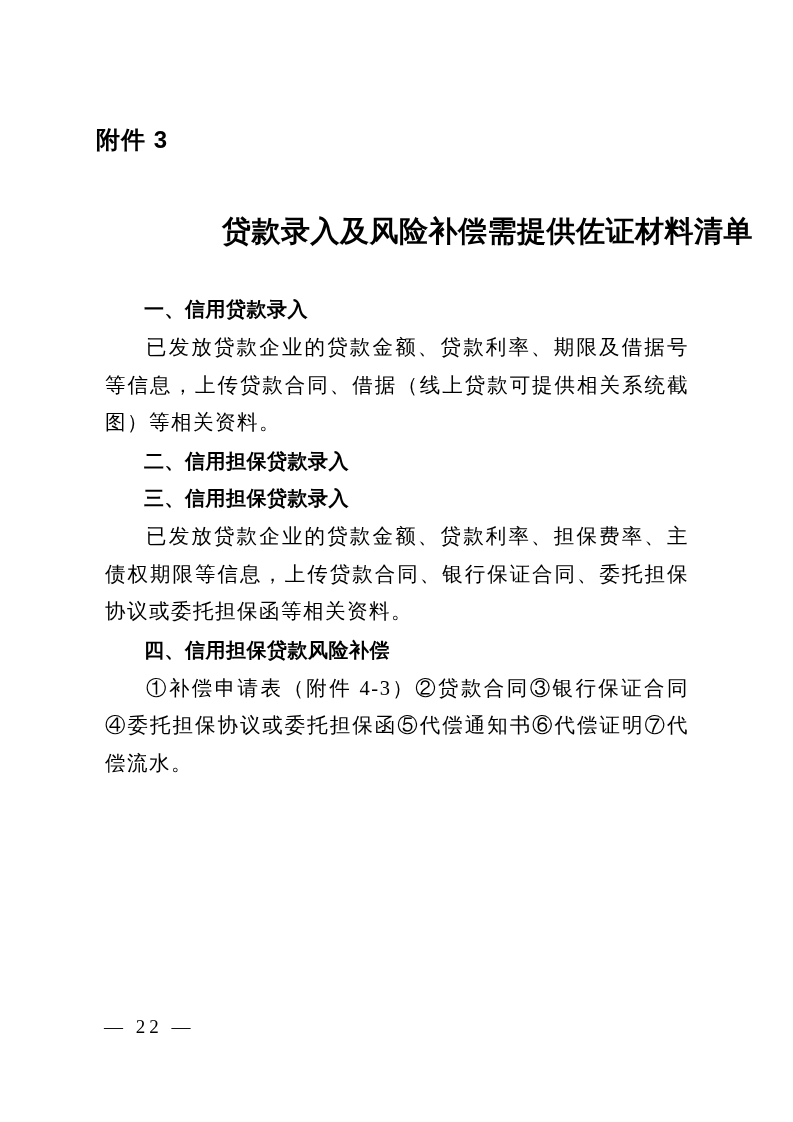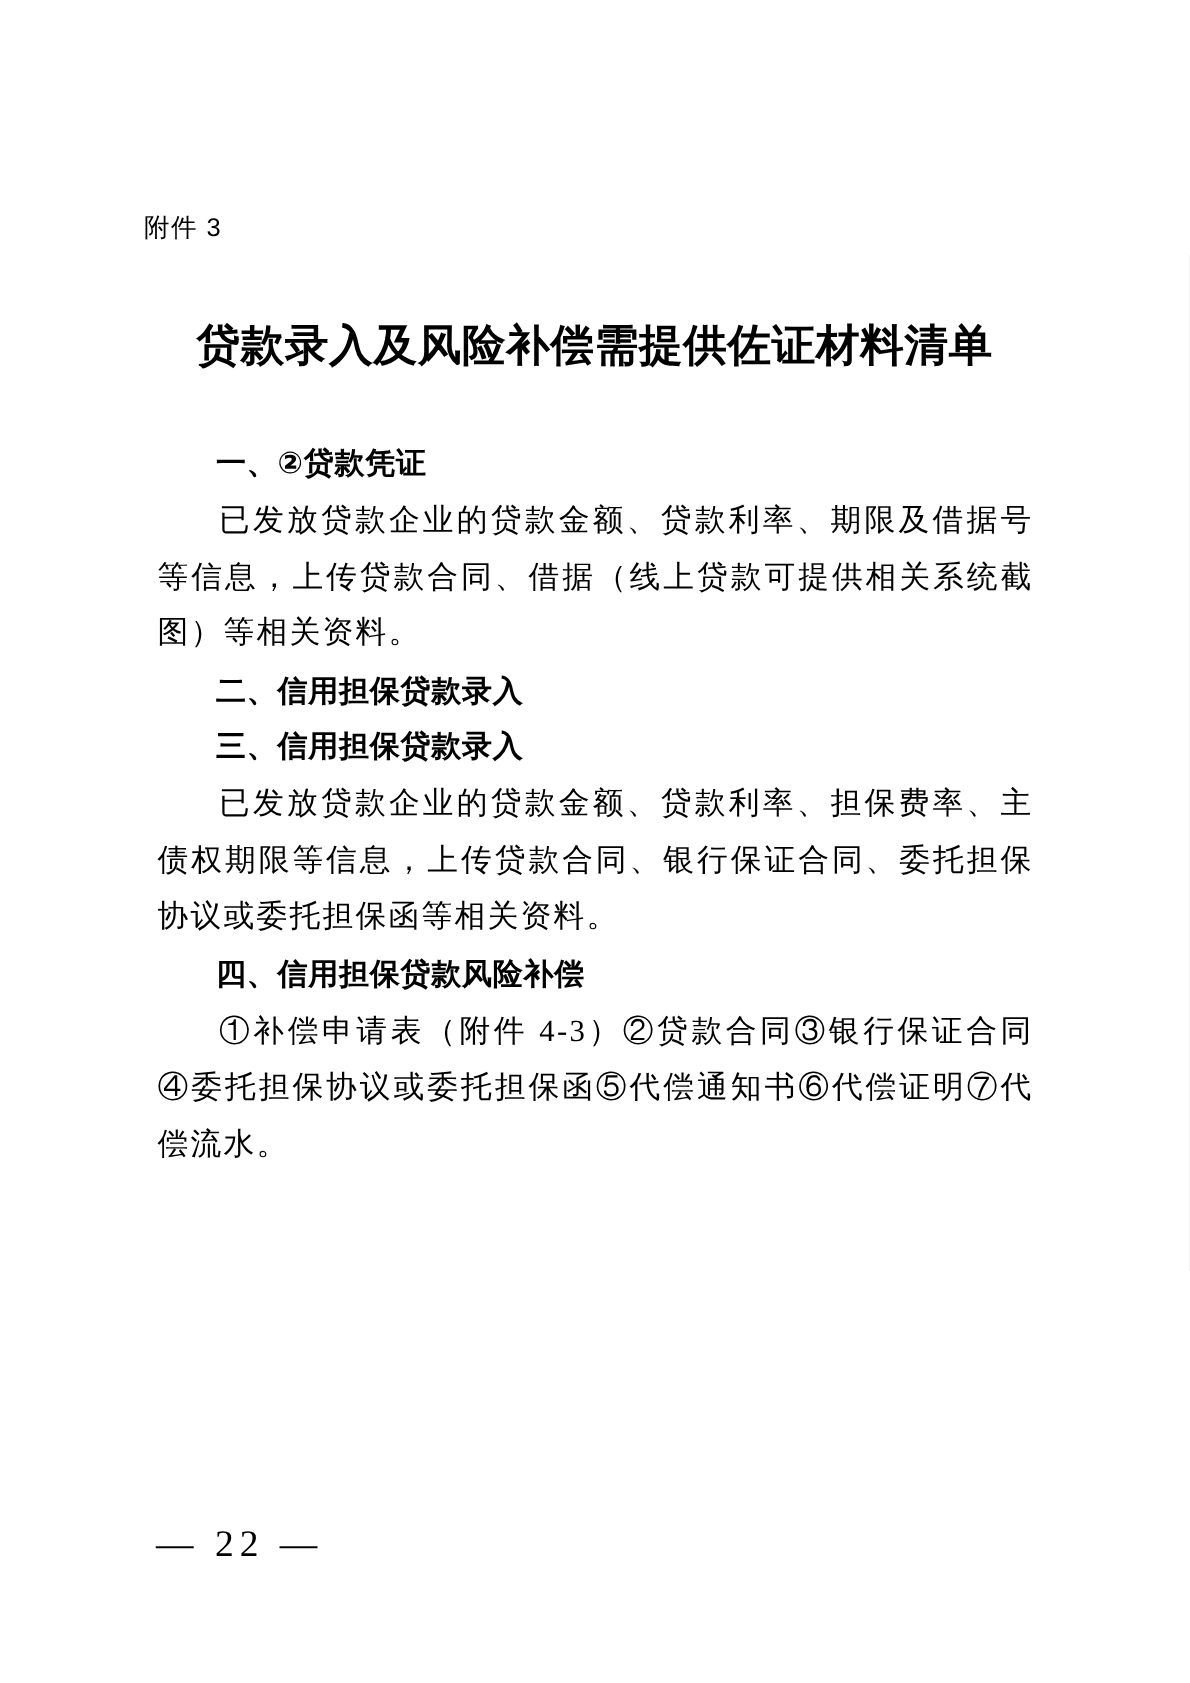--- a/index.html
+++ b/index.html
@@ -12,35 +12,35 @@
     width: 793px;
     height: 1122px;
     margin: 0 auto;
     background: #ffffff;
     color: #000000;
     font-family: "Liberation Serif", "DejaVu Serif", serif;
     overflow: hidden;
   }
   .attachment-label {
     position: absolute;
-    top: 138px;
+    top: 126px;
     left: 96px;
     font-family: "Liberation Sans", "DejaVu Sans", sans-serif;
-    font-weight: normal;
-    font-size: 17px;
+    font-weight: bold;
+    font-size: 24px;
     line-height: 28px;
     letter-spacing: 1px;
   }
   .doc-title {
     position: absolute;
     top: 211px;
     left: 40px;
     width: 713px;
     margin: 0;
-    text-align: center;
+    text-align: right;
     font-family: "Liberation Serif", "DejaVu Serif", serif;
     font-weight: bold;
     font-size: 29px;
     line-height: 40px;
     letter-spacing: 0.5px;
     white-space: nowrap;
   }
   .doc-body {
     position: absolute;
     top: 291px;
@@ -61,37 +61,37 @@
     margin: 1px;
     text-indent: 2em;
     text-align: justify;
     text-justify: inter-character;
     letter-spacing: 1.5px;
   }
   .page-number {
     position: absolute;
     top: 1016px;
     left: 104px;
-    font-size: 25px;
+    font-size: 19px;
     letter-spacing: 4px;
   }
 </style>
 </head>
 <body>
 
 <div class="page">
 
   <div class="attachment-label">附件 3</div>
 
   <h1 class="doc-title">贷款录入及风险补偿需提供佐证材料清单</h1>
 
   <div class="doc-body">
 
     <section>
-      <h2 class="section-heading">一、②贷款凭证</h2>
+      <h2 class="section-heading">一、信用贷款录入</h2>
       <p class="section-body">已发放贷款企业的贷款金额、贷款利率、期限及借据号等信息，上传贷款合同、借据（线上贷款可提供相关系统截图）等相关资料。</p>
     </section>
 
     <section>
       <h2 class="section-heading">二、信用担保贷款录入</h2>
     </section>
 
     <section>
       <h2 class="section-heading">三、信用担保贷款录入</h2>
       <p class="section-body">已发放贷款企业的贷款金额、贷款利率、担保费率、主债权期限等信息，上传贷款合同、银行保证合同、委托担保协议或委托担保函等相关资料。</p>

